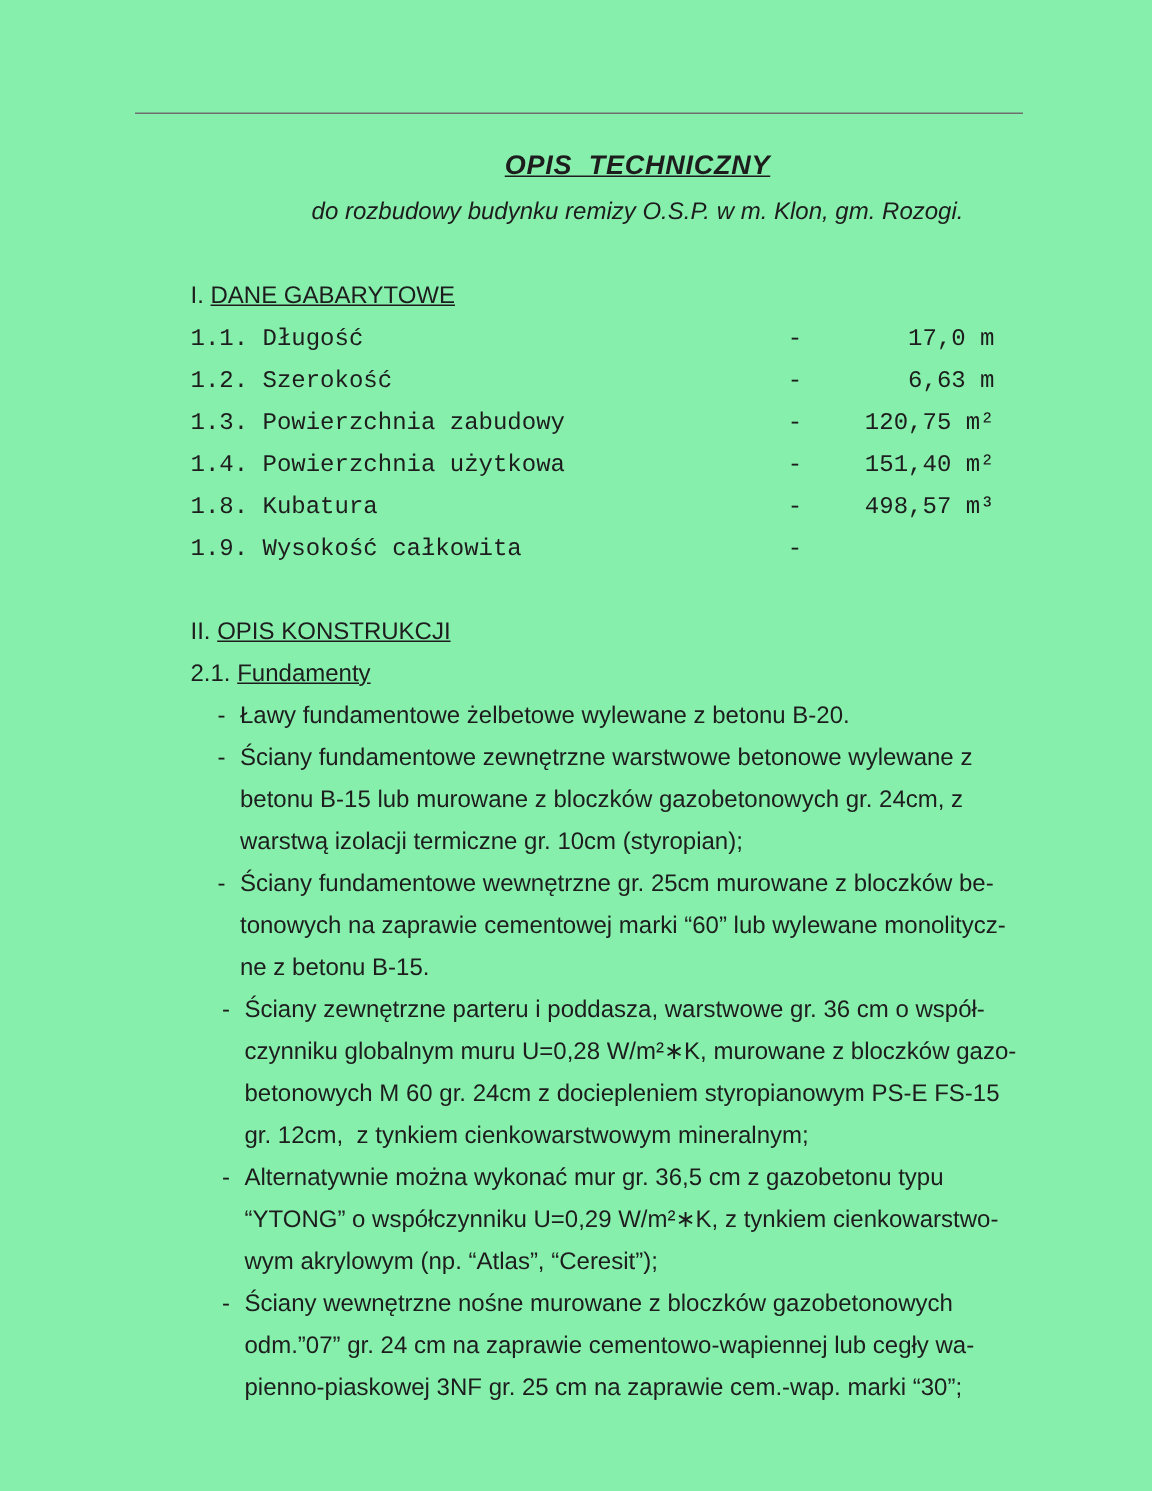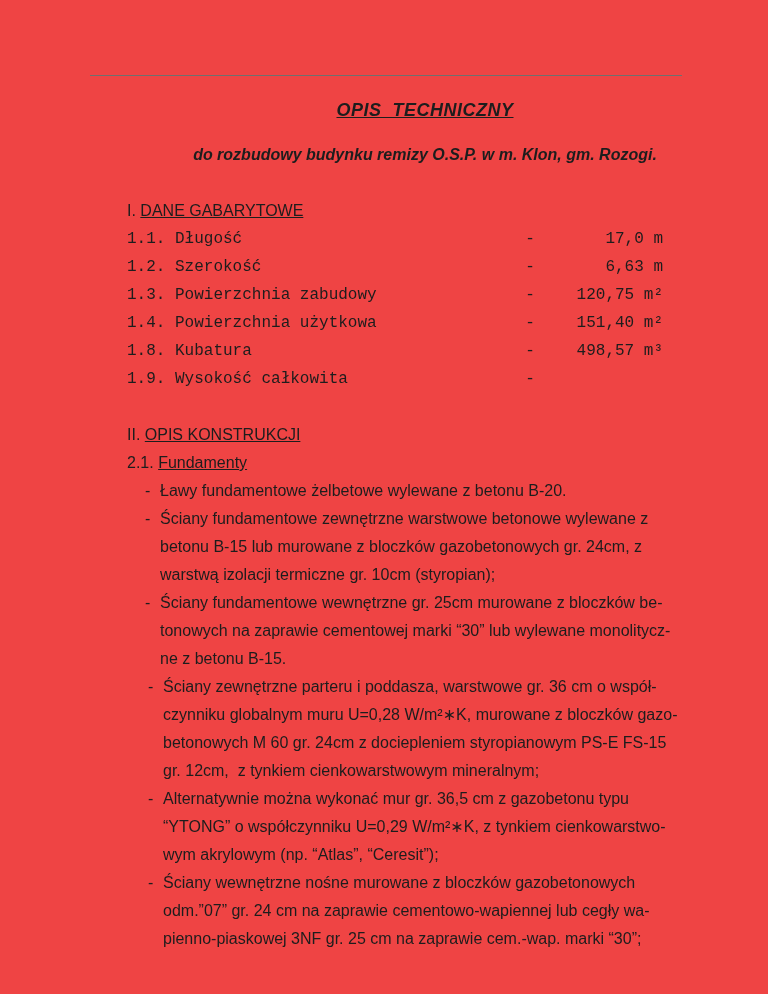--- a/index.html
+++ b/index.html
@@ -1,21 +1,21 @@
 <!DOCTYPE html>
 <html><head>
 <meta charset="utf-8">
 <style>
   * { margin: 0; padding: 0; box-sizing: border-box; }
   html, body { background: #ffffff; }
   .page {
     position: relative;
     width: 768px;
     height: 994px;
-    background: #ef4444;
+    background: #86efac;
     overflow: hidden;
     font-family: "Liberation Sans", "DejaVu Sans", sans-serif;
     font-size: 16px;
     line-height: 28px;
     color: #1d1d1d;
   }
   .top-rule {
     position: absolute;
     left: 90px;
     top: 75px;
@@ -32,22 +32,22 @@
   }
   .doc-title {
     font-size: 18px;
     font-weight: bold;
     font-style: italic;
     text-decoration: underline;
     white-space: pre;
     letter-spacing: 0.5px;
   }
   .doc-subtitle {
-    margin-top: 17px;
-    font-weight: bold;
+    margin-top: 4px;
+    font-weight: normal;
     font-style: italic;
   }
   .section-heading { margin-top: 28px; }
   .section-heading .u { text-decoration: underline; }
   .subsection-heading .u { text-decoration: underline; }
   .dim-row { display: flex; font-family: Liberation Mono, monospace; }
   .dim-label { width: 385px; flex: none; }
   .dim-sep   { width: 36px; flex: none; text-align: center; }
   .dim-value { flex: 1; text-align: right; }
   .bullet { display: flex; padding-left: 18px; }
@@ -117,21 +117,21 @@
           </div>
           <div class="bullet">
             <span class="bullet-marker">-</span>
             <div class="bullet-text">Ściany fundamentowe zewnętrzne warstwowe betonowe wylewane z
 betonu B-15 lub murowane z bloczków gazobetonowych gr. 24cm, z
 warstwą izolacji termiczne gr. 10cm (styropian);</div>
           </div>
           <div class="bullet">
             <span class="bullet-marker">-</span>
             <div class="bullet-text">Ściany fundamentowe wewnętrzne gr. 25cm murowane z bloczków be-
-tonowych na zaprawie cementowej marki “30” lub wylewane monolitycz-
+tonowych na zaprawie cementowej marki “60” lub wylewane monolitycz-
 ne z betonu B-15.</div>
           </div>
         </div>
       </div>
 
       <div>
 
         <div class="bullets bullets-sciany">
           <div class="bullet">
             <span class="bullet-marker">-</span>

